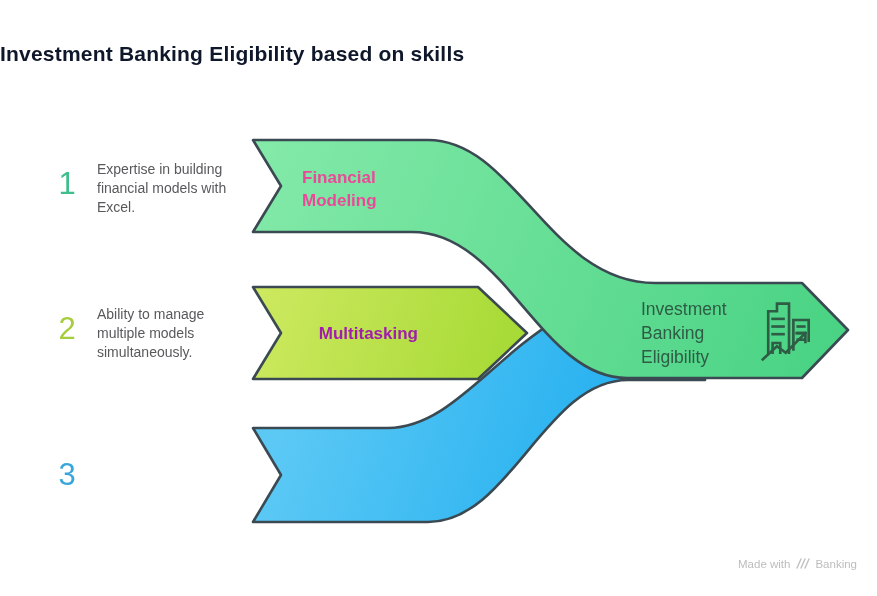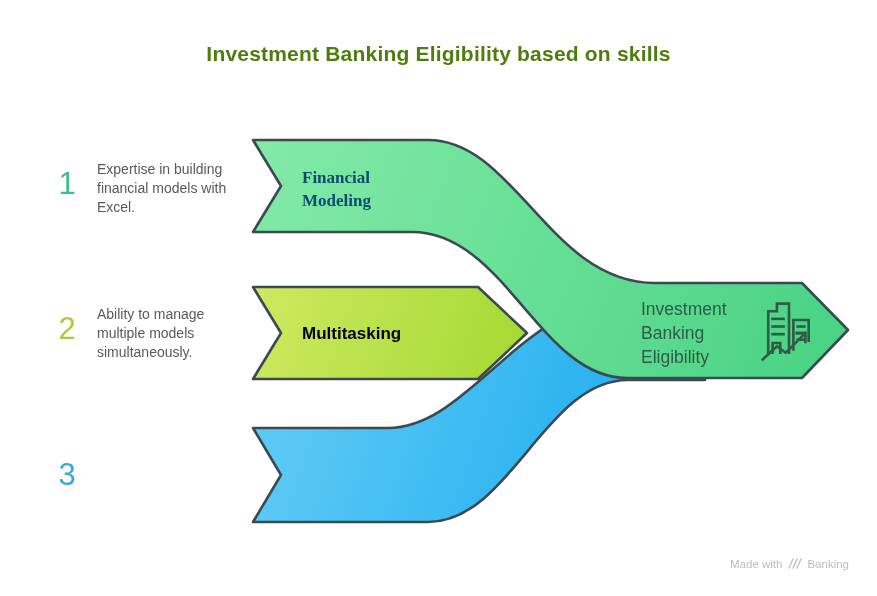--- a/index.html
+++ b/index.html
@@ -1,49 +1,49 @@
 <!DOCTYPE html>
 <html><head>
 <meta charset="utf-8">
 <style>
   html,body{margin:0;padding:0;background:#fff;}
   #canvas{
     position:relative;width:877px;height:596px;background:#ffffff;overflow:hidden;
     font-family:"Liberation Sans","DejaVu Sans",sans-serif;
   }
   .title{
-    position:absolute;top:42px;left:0;width:877px;text-align:center;
-    font-size:21px;font-weight:700;color:#4d7c0f;letter-spacing:.2px;
+    position:absolute;top:42px;left:0;width:877px;text-align:left;
+    font-size:21px;font-weight:700;color:#0f172a;letter-spacing:.2px;
   }
   svg.flow{position:absolute;left:0;top:0;}
   .step-num{
     position:absolute;width:34px;text-align:center;font-size:31px;font-weight:400;line-height:36px;
   }
   .num-1{left:50px;top:166px;color:#3dbe8c;}
   .num-2{left:50px;top:311px;color:#a5cd3d;}
   .num-3{left:50px;top:457px;color:#38a6dc;}
   .step-desc{
     position:absolute;left:97px;width:146px;font-size:14px;line-height:19px;color:#58595b;
   }
   .desc-1{top:160px;}
   .desc-2{top:305px;}
   .desc-3{top:440px;}
   .band-label{
     position:absolute;left:302px;width:116px;font-size:17px;font-weight:700;line-height:23px;
   }
-  .lbl-1{top:166px;color:#0c4a6e;font-family:Liberation Serif, serif;}
-  .lbl-2{top:322px;color:#000000;}
+  .lbl-1{top:166px;color:#ec4899;}
+  .lbl-2{top:322px;color:#a21caf;text-align:right;}
   .lbl-3{top:467px;color:#24455a;}
   .result-label{
     position:absolute;left:641px;top:297px;width:114px;text-align:left;
     font-size:17.5px;font-weight:400;line-height:24px;color:#2e5c45;
   }
   .result-icon{position:absolute;left:754px;top:296px;}
   .footer{
-    position:absolute;top:557px;right:28px;display:flex;align-items:center;gap:5px;
+    position:absolute;top:557px;right:20px;display:flex;align-items:center;gap:5px;
     font-size:11.5px;color:#bdbdbd;cursor:pointer;
   }
   .footer svg{display:block;}
 </style>
 </head>
 <body>
 
 <div id="canvas">
 
   <div class="title">Investment Banking Eligibility based on skills</div>

